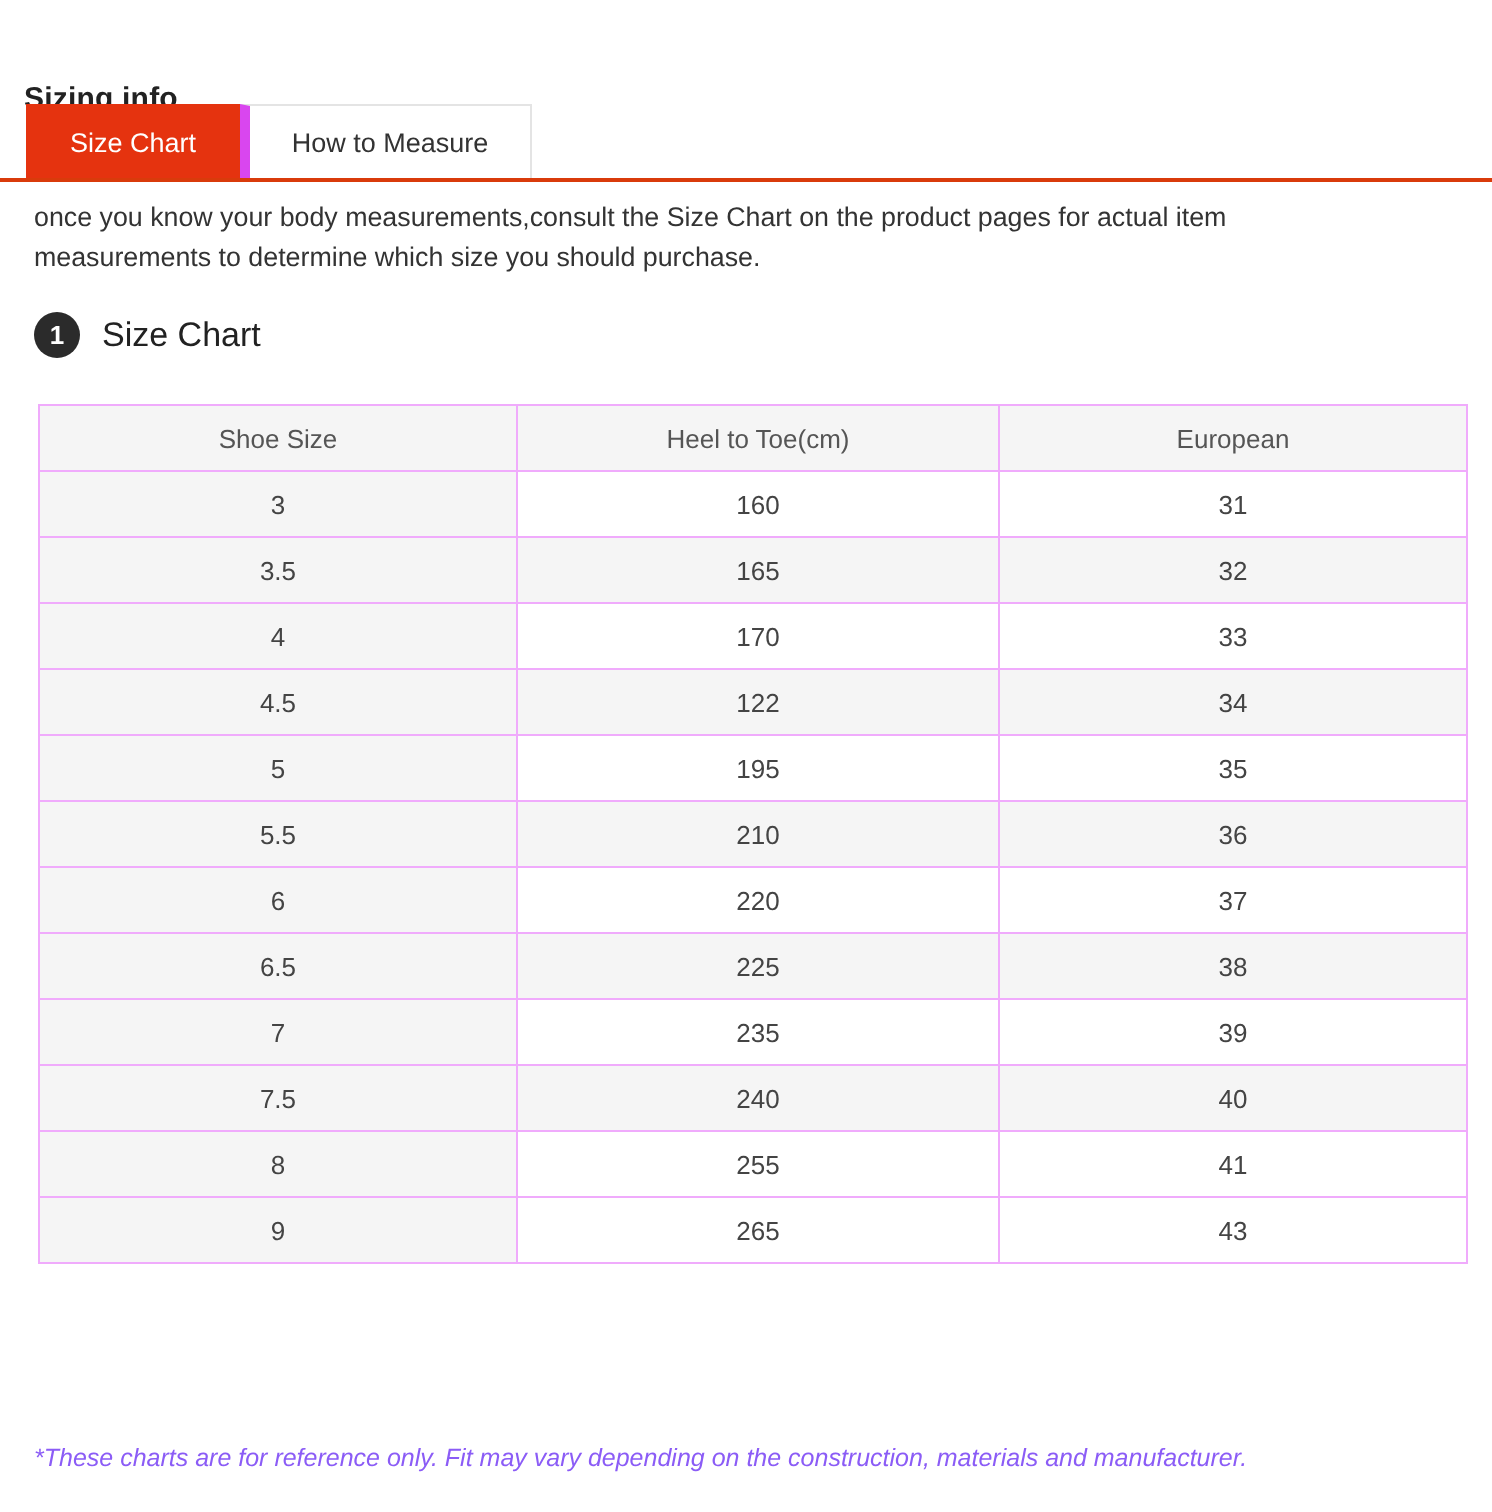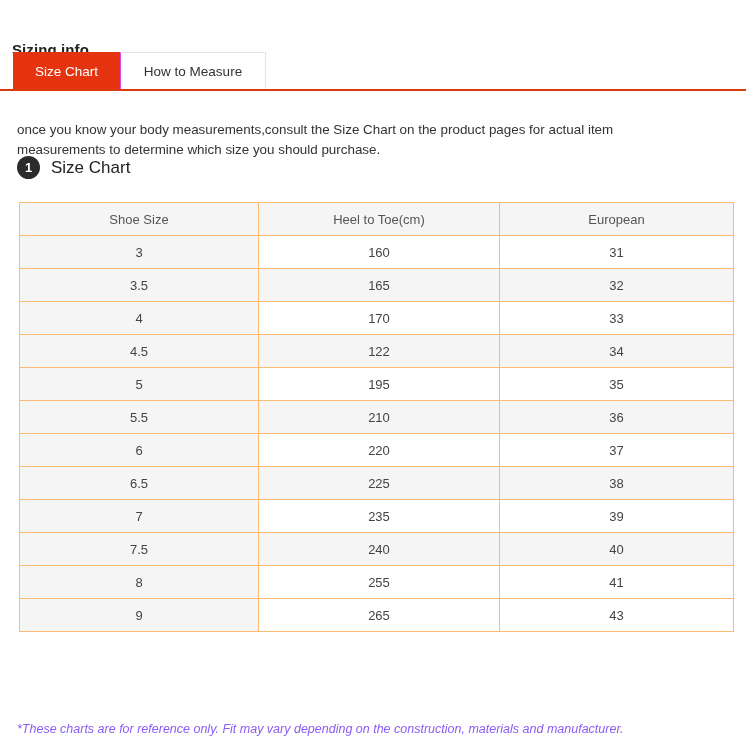--- a/index.html
+++ b/index.html
@@ -57,41 +57,40 @@
     background: #e5330f;
     color: #ffffff;
     width: 107px;
   }
   .tab.inactive {
     background: #ffffff;
     color: #333333;
     width: 146px;
     border-top: 1px solid #e4e4e4;
     border-right: 1px solid #e4e4e4;
-    border-left: 1px solid #d946ef;
+    border-left: 5px solid #d946ef;
   }
   .tab-underline {
     position: absolute;
     left: 0;
     top: 89px;
     width: 746px;
     height: 2px;
     background: #d93b0b;
   }
 
   
   .description {
     position: absolute;
     left: 17px;
     top: 99px;
     width: 665px;
     font-size: 13.4px;
     line-height: 20px;
     color: #333333;
-    margin-top: 21px;
   }
 
   
   .section-head {
     position: absolute;
     left: 17px;
     top: 156px;
     display: flex;
     align-items: center;
     gap: 11px;
@@ -115,21 +114,21 @@
   }
 
   
   .size-table {
     position: absolute;
     left: 19px;
     top: 202px;
     width: 713px;
     border-collapse: separate;
     border-spacing: 1px 1px;
-    background: #fdba74;
+    background: #f0abfc;
     table-layout: fixed;
   }
   .size-table th,
   .size-table td {
     height: 32px;
     text-align: center;
     vertical-align: middle;
     font-size: 13px;
     font-weight: normal;
     color: #444444;

